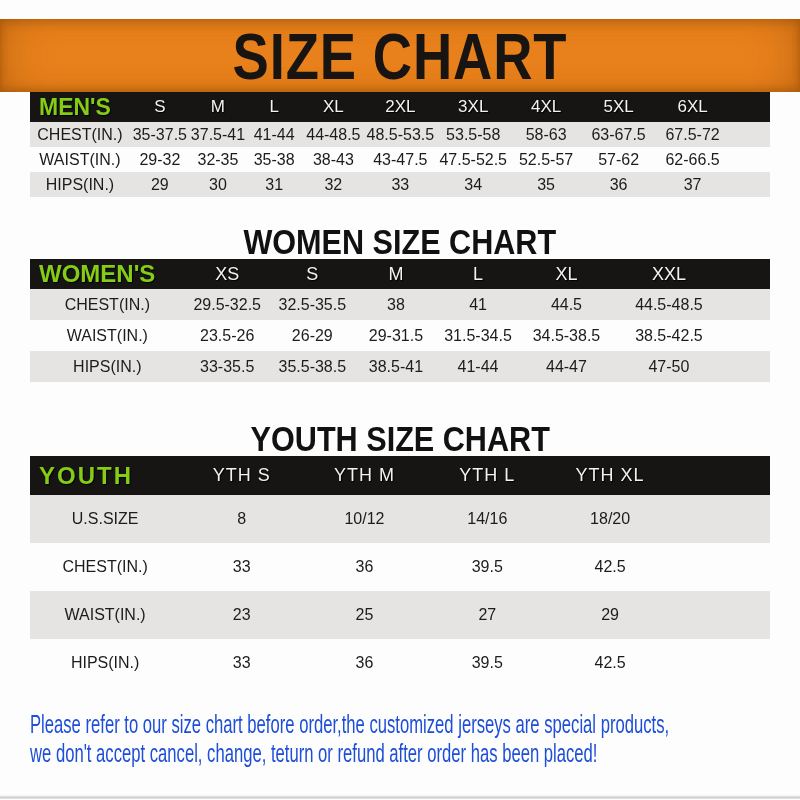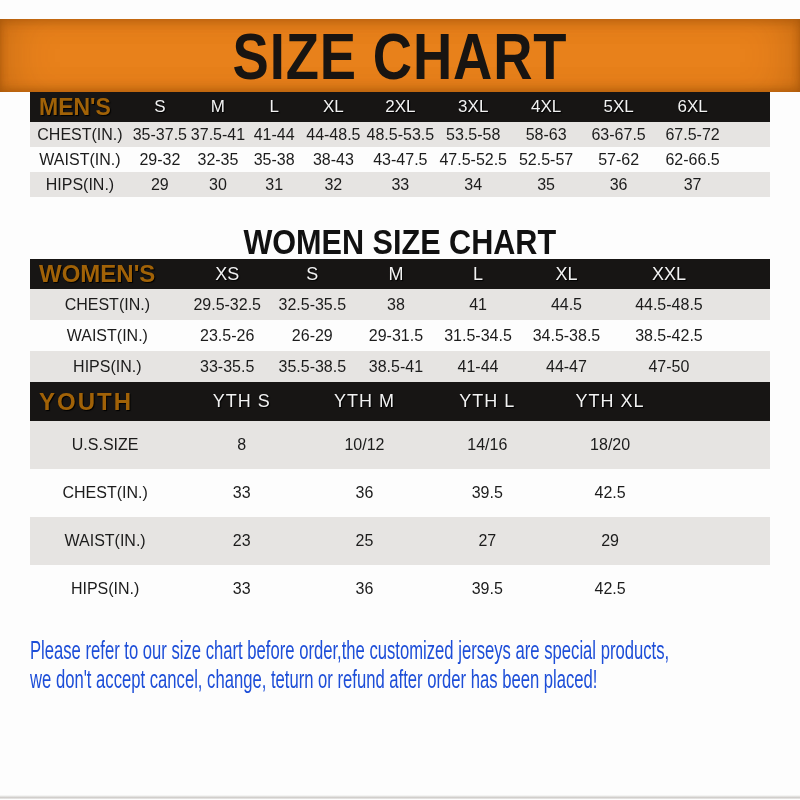--- a/index.html
+++ b/index.html
@@ -28,21 +28,21 @@
   .t-man{margin-top:14px;}
   .t-women{margin-top:26px;}
   .t-youth{margin-top:38px;}
   
   table.size-table{
     width:740px;margin:0 auto;border-collapse:collapse;table-layout:fixed;
   }
   .m-men{margin-top:16px;}
   .m-women{margin-top:16px;}
   .m-youth{margin-top:17px;}
-  thead th{ background:#171514;color:#a16207;overflow:hidden; }
+  thead th{ background:#171514;color:#84cc16;overflow:hidden; }
   th.corner{
     text-align:left;padding-left:9px;font-weight:bold;
     text-shadow:1px 1px 1px #000;white-space:nowrap;
   }
   th.colh{
     font-weight:normal;color:#f2f2f2;text-align:center;
     text-shadow:1px 1px 1px #000;white-space:nowrap;
   }
   tbody th.rowlabel{
     font-weight:normal;font-size:16px;color:#1c1c1c;text-align:center;white-space:nowrap;
@@ -206,20 +206,23 @@
           <td>41-44</td>
           <td>44-47</td>
           <td>47-50</td>
           <td></td>
         </tr>
       </tbody>
     </table>
 </section>
 
 <section>
+  <div class="section-title t-youth">
+    <span>YOUTH SIZE CHART</span>
+  </div>
   <table class="size-table table-youth m-youth">
     <colgroup>
       <col style="width:20.3%">
         <col style="width:16.6%">
         <col style="width:16.6%">
         <col style="width:16.6%">
       <col style="width:16.6%">
         <col style="width:13.3%">
     </colgroup>
   <thead>

